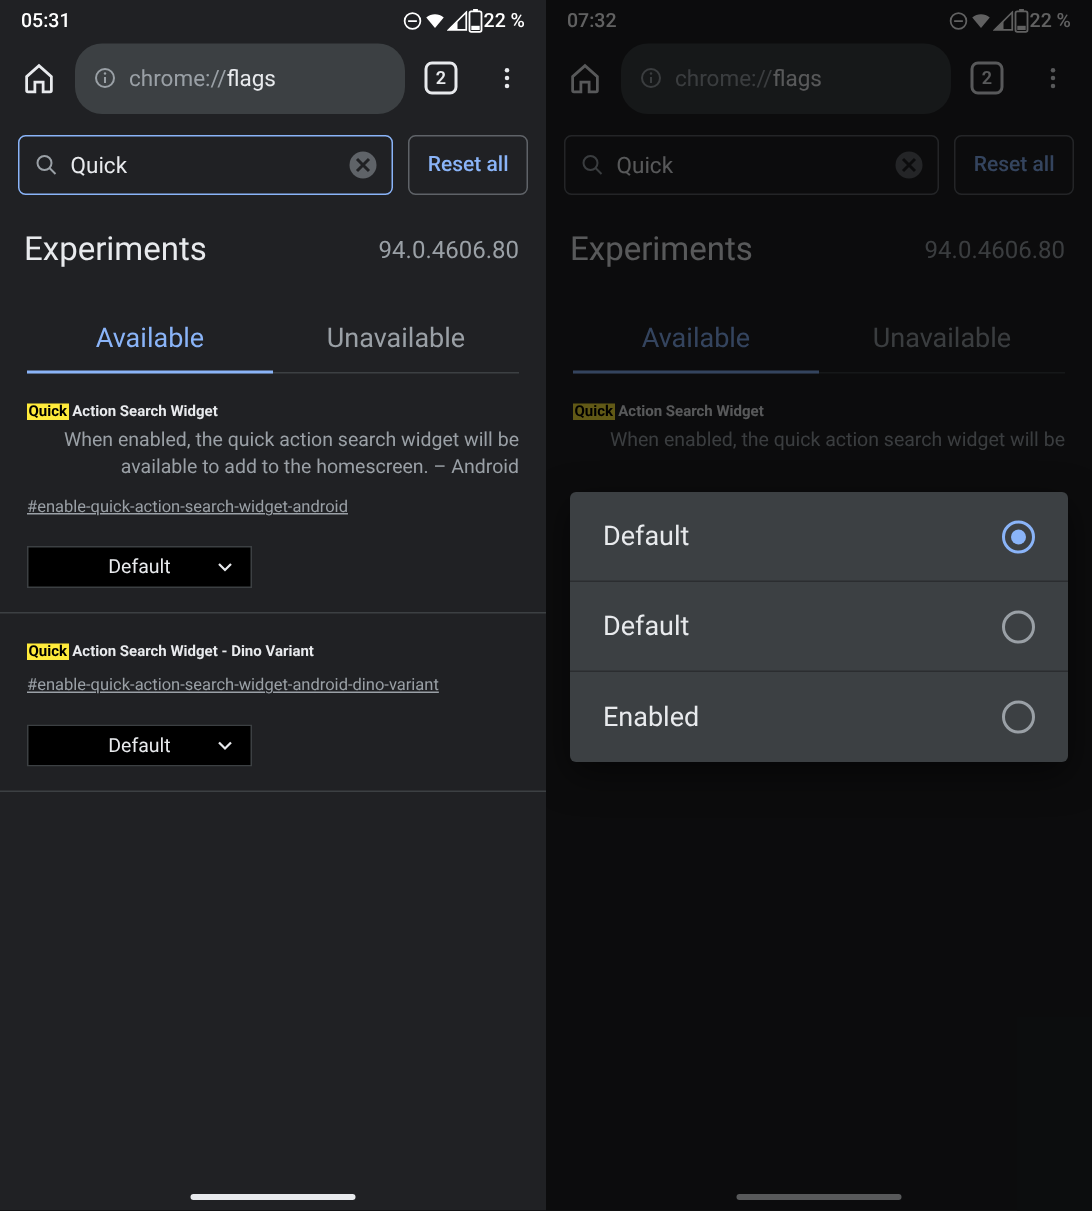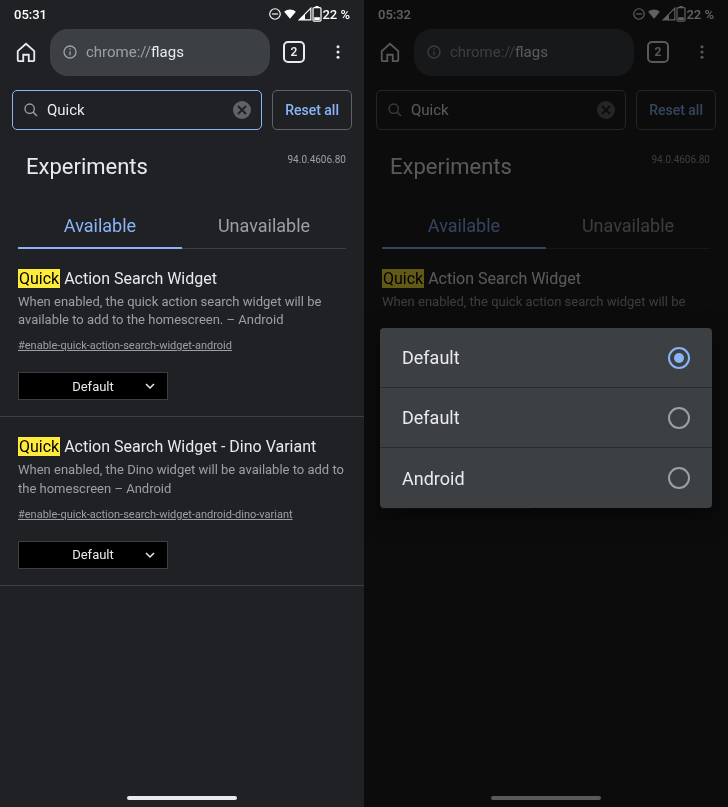--- a/index.html
+++ b/index.html
@@ -112,26 +112,26 @@
     border-radius: 5px;
     display: flex; align-items: center; 
     color: #8ab4f8;
     font-size: 14px;
     font-weight: 500;
     background: transparent;
   }
   
   .page-header {
     display: flex;
-    align-items: flex-start;
+    align-items: center;
     justify-content: space-between;
-    padding: 14px 18px 6px 26px;
+    padding: 14px 18px 6px 16px;
   }
   .page-title { font-size: 22px; font-weight: 400; color: #e8eaed; }
-  .version { font-size: 10px; color: #9aa0a6; }
+  .version { font-size: 16px; color: #9aa0a6; }
   
   .tabs {
     display: flex;
     border-bottom: 1px solid #3c4043;
     margin: 18px 18px 0 18px;
   }
   .tab {
     flex: 1;
     text-align: center;
     padding: 12px 0;
@@ -147,35 +147,36 @@
     height: 2px;
     background: #8ab4f8;
   }
   
   .flags { padding: 0 0 0 0; }
   .flag-card {
     padding: 20px 18px 16px 18px;
     border-bottom: 1px solid #3c4043;
   }
   .flag-title {
-    font-size: 16px;
-    font-weight: 400;
+    font-size: 10px;
+    font-weight: 700;
     color: #e8eaed;
     margin-bottom: 5px;
   }
   .flag-title .mark {
     background: #ffeb3b;
     color: #000;
     padding: 0 1px;
   }
   .flag-desc {
     font-size: 13px;
     color: #9aa0a6;
     line-height: 1.4;
     margin-bottom: 5px;
+    text-align: right;
   }
   .flag-anchor {
     font-size: 11px;
     color: #9aa0a6;
     text-decoration: underline;
     margin-bottom: 12px;
     display: inline-block;
   }
   .flag-select {
     width: 150px;
@@ -334,40 +335,39 @@
       <div class="flag-select">
         <span>Default</span>
         <svg class="chev" width="10" height="10" viewBox="0 0 10 10">
             <path d="M1 3l4 4 4-4" fill="none" stroke="#e8eaed" stroke-width="1.5"></path>
           </svg>
       </div>
     </div>
 
     <div class="flag-card">
       <div class="flag-title"><span class="mark">Quick</span><span> Action Search Widget - Dino Variant</span></div>
-      <div class="flag-desc">When enabled, the Dino widget will be available to add to the homescreen – Android</div>
       <a class="flag-anchor">#enable-quick-action-search-widget-android-dino-variant</a>
       <div class="flag-select">
         <span>Default</span>
         <svg class="chev" width="10" height="10" viewBox="0 0 10 10">
             <path d="M1 3l4 4 4-4" fill="none" stroke="#e8eaed" stroke-width="1.5"></path>
           </svg>
       </div>
     </div>
   </div>
 
   <div class="navbar">
       <div class="nav-pill"></div>
     </div>
 </div>
 
 <div class="pane">
 
   <div class="statusbar">
-    <span>05:32</span>
+    <span>07:32</span>
     <div class="status-right">
       <svg width="14" height="14" viewBox="0 0 24 24">
           <circle cx="12" cy="12" r="9" fill="none" stroke="#fff" stroke-width="2"></circle>
           <line x1="7" y1="12" x2="17" y2="12" stroke="#fff" stroke-width="2"></line>
         </svg>
       <svg width="16" height="14" viewBox="0 0 24 24">
           <path d="M12 20l10-12C16 3 8 3 2 8l10 12z" fill="#fff"></path>
         </svg>
       <svg width="14" height="14" viewBox="0 0 24 24">
           <path d="M2 22h20V2L2 22z" fill="none" stroke="#fff" stroke-width="2"></path>
@@ -456,21 +456,21 @@
   <div class="sheet">
     <div class="sheet-item">
       <span>Default</span>
       <div class="radio checked"></div>
     </div>
     <div class="sheet-item">
       <span>Default</span>
       <div class="radio"></div>
     </div>
     <div class="sheet-item">
-      <span>Android</span>
+      <span>Enabled</span>
       <div class="radio"></div>
     </div>
   </div>
 
   <div class="navbar">
       <div class="nav-pill"></div>
     </div>
 </div>
 
 </body></html>

